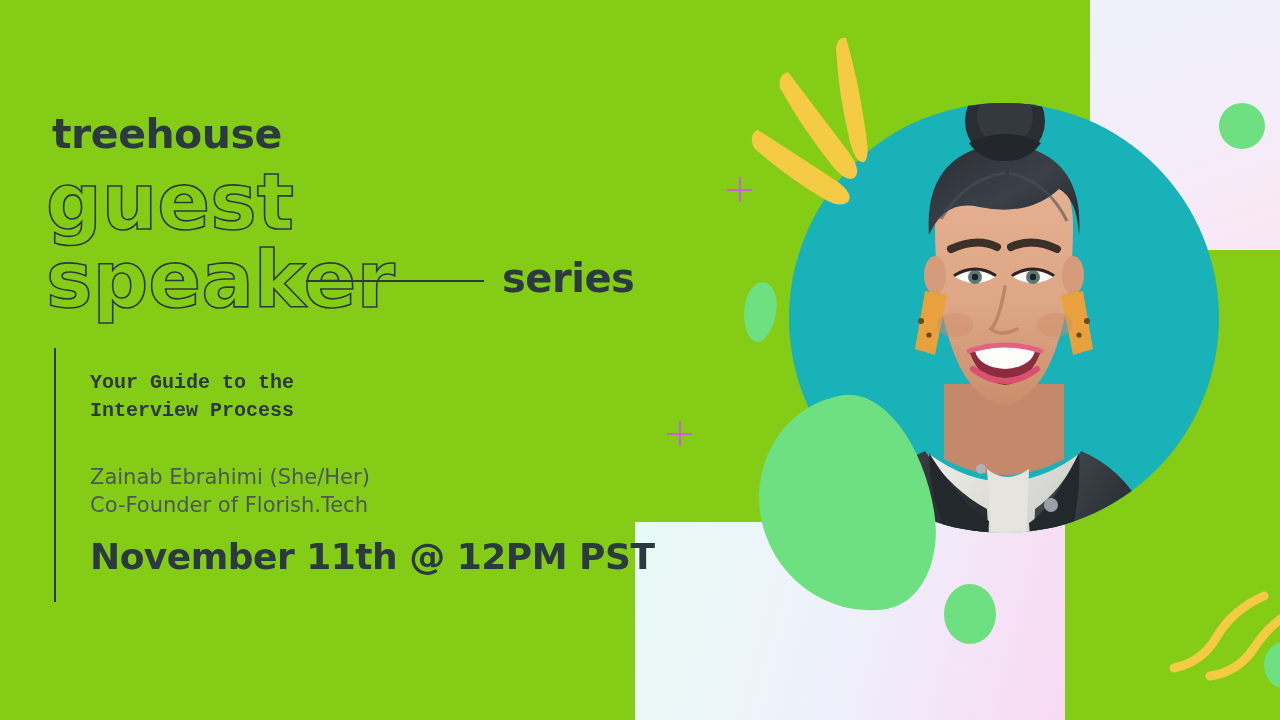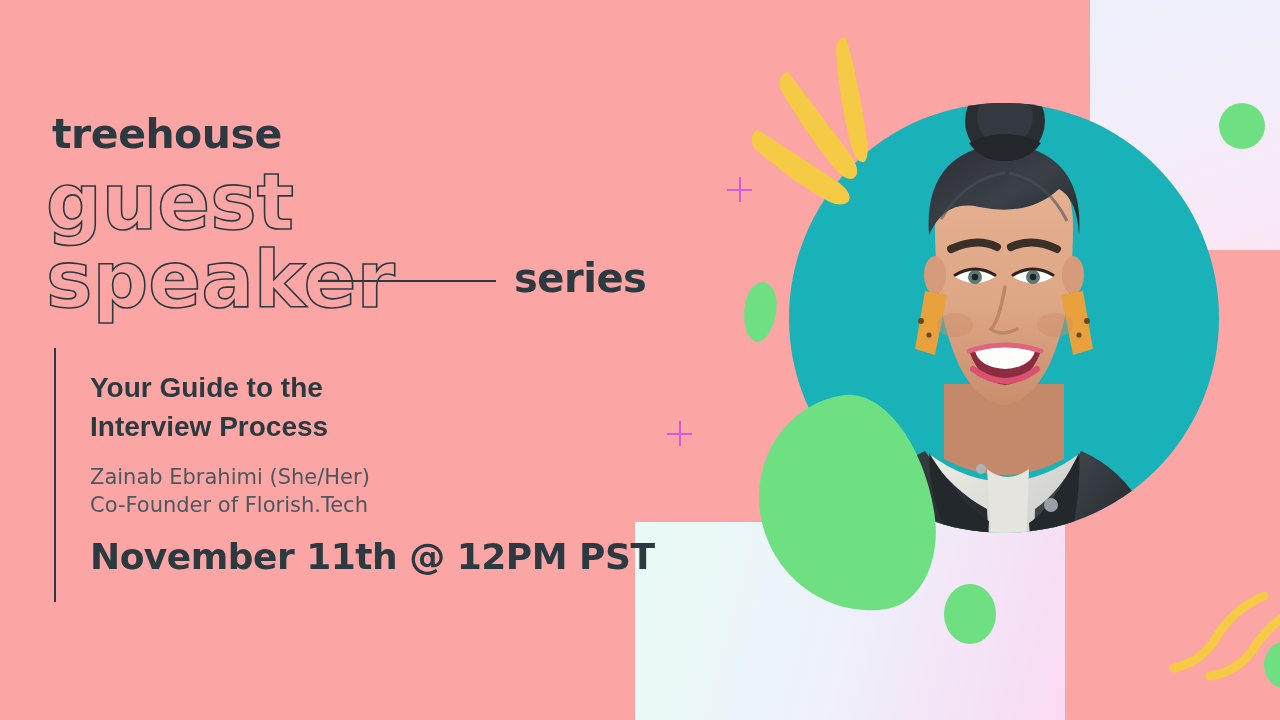--- a/index.html
+++ b/index.html
@@ -2,21 +2,21 @@
 <html><head>
 <meta charset="utf-8">
 <style>
   * { margin:0; padding:0; box-sizing:border-box; }
   html,body { width:1280px; height:720px; overflow:hidden; }
   body {
     background:#ffffff;
     font-family:"Liberation Sans", sans-serif;
     position:relative;
   }
-  .stage { position:absolute; left:0; top:0; width:1280px; height:720px; overflow:hidden; background:#fca5a5; }
+  .stage { position:absolute; left:0; top:0; width:1280px; height:720px; overflow:hidden; background:#84cc16; }
 
   
   .art { position:absolute; left:0; top:0; width:1280px; height:720px; }
 
   .grad-panel-tr {
     position:absolute; left:1090px; top:0; width:190px; height:250px;
     background:linear-gradient(160deg,#eef0fa 0%,#f2eefa 45%,#fbe6f4 100%);
   }
   .grad-rect-bl {
     position:absolute; left:635px; top:522px; width:430px; height:198px;
@@ -81,40 +81,40 @@
 
   .outline-title {
     position:absolute; left:46px; top:163px;
     font-size:78px; font-weight:700; letter-spacing:0px;
     color:transparent;
     -webkit-text-stroke:1.6px #2b3a40;
     font-family:"DejaVu Sans", sans-serif;
     line-height:1;
   }
 
-  .series-row { position:absolute; left:318px; top:255px; width:320px; height:50px;text-decoration:underline; }
+  .series-row { position:absolute; left:306px; top:255px; width:320px; height:50px;text-decoration:underline; }
   .series-rule {
     position:absolute; left:0; top:25px; width:178px; height:2px; background:#2b3a40;
   }
   .series-word {
     position:absolute; left:196px; top:0;
     font-size:40px; font-weight:600; color:#2b3a40;
     font-family:"DejaVu Sans", sans-serif; letter-spacing:-0.5px;
   }
 
   .rule-vert {
     position:absolute; left:54px; top:348px; width:2px; height:254px;
     background:#2b3a40;
   }
 
   .talk-title {
     position:absolute; left:90px; top:369px; width:430px;
-    font-size:28px; font-weight:600; line-height:1.38;
+    font-size:20px; font-weight:600; line-height:1.38;
     color:#2b3a40;
-    font-family:Liberation Sans, sans-serif;
+    font-family:Liberation Mono, monospace;
   }
   .speaker {
     position:absolute; left:90px; top:462px; width:460px;
     font-size:21px; font-weight:400; line-height:1.48;
     color:#4a585e;
     font-family:"DejaVu Sans", sans-serif;
   }
   .when {
     position:absolute; left:90px; top:536px;
     font-size:36px; font-weight:700; letter-spacing:-0.5px;

